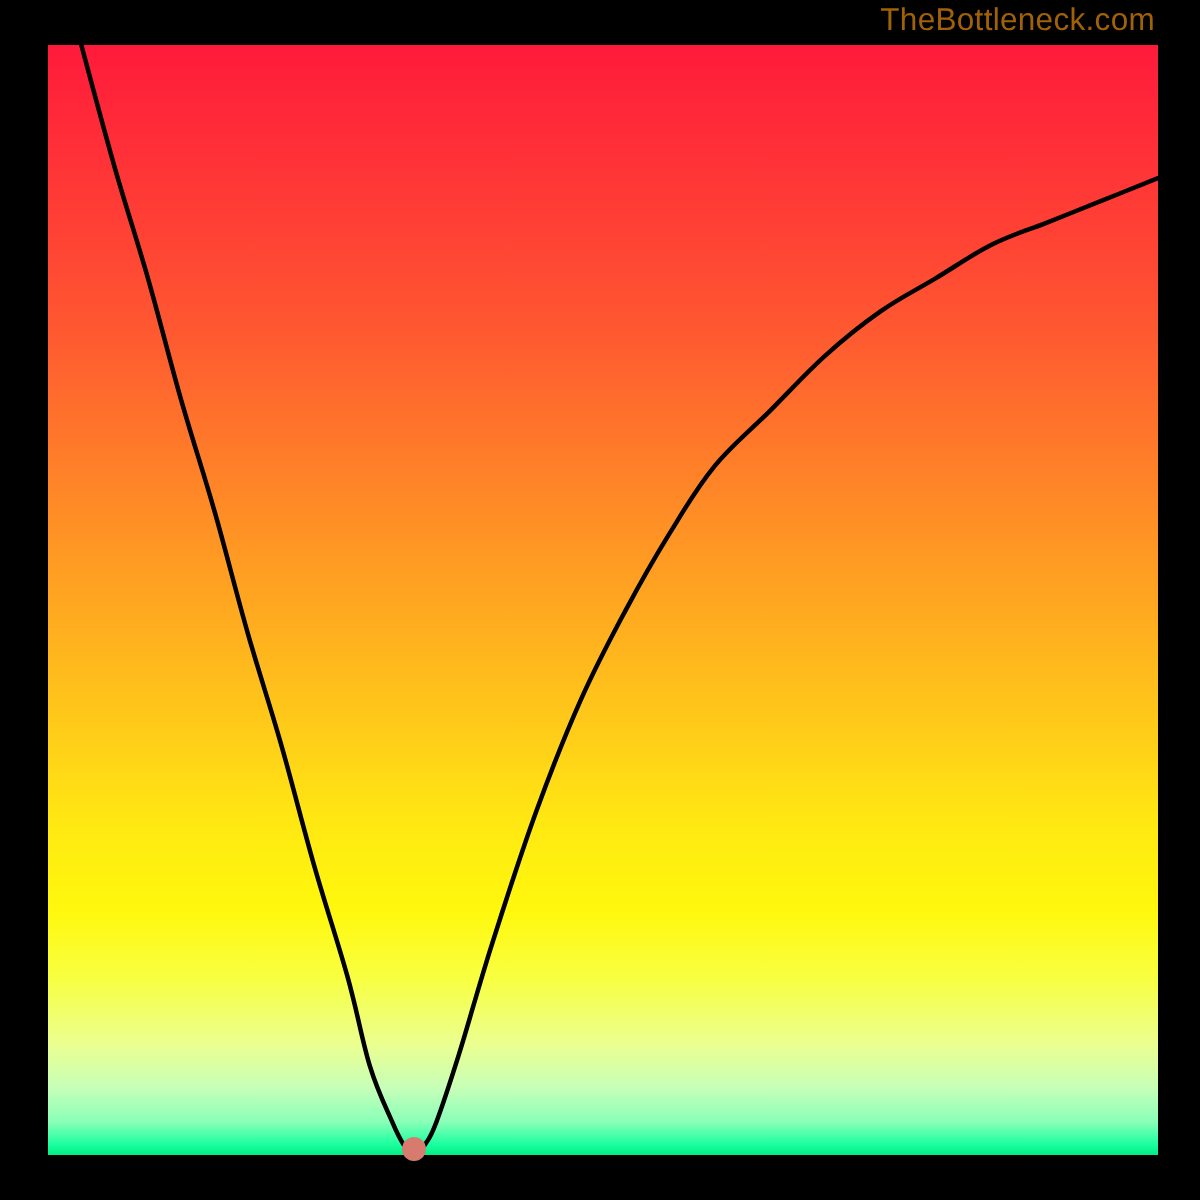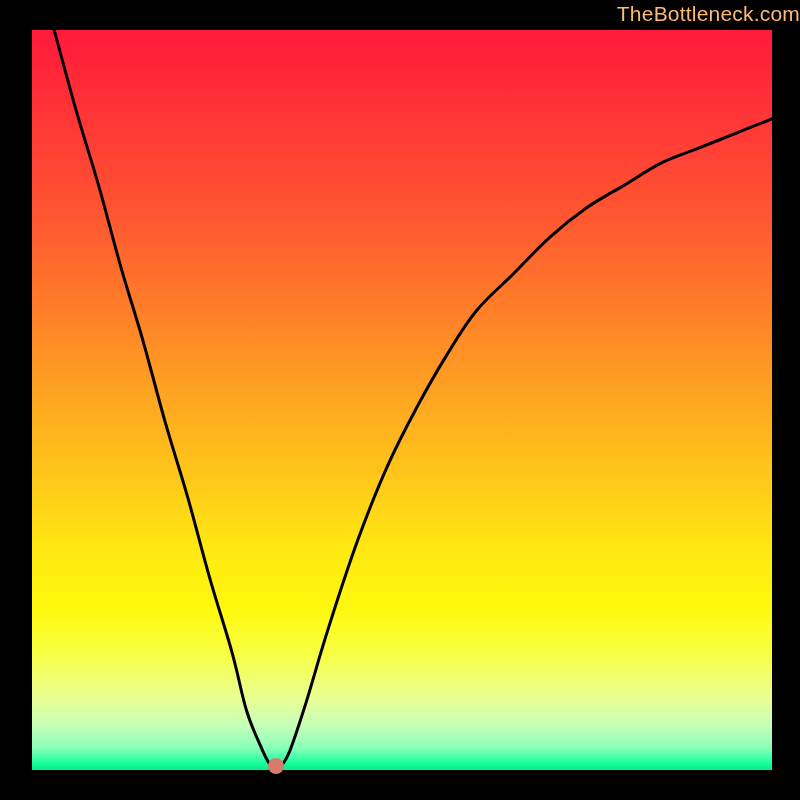--- a/index.html
+++ b/index.html
@@ -7,22 +7,22 @@
     width: 800px;
     height: 800px;
     background: #000;
     position: relative;
     font-family: Arial, Helvetica, sans-serif;
     overflow: hidden;
   }
   .attribution {
     position: absolute;
     top: 2px;
-    right: 0;
-    color: #fdba74;
+    right: 30px;
+    color: #a16207;
     font-size: 21px;
     font-weight: 400;
     letter-spacing: 0.2px;
   }
   .plot-area {
     position: absolute;
     left: 32px;
     top: 30px;
     width: 740px;
     height: 740px;

